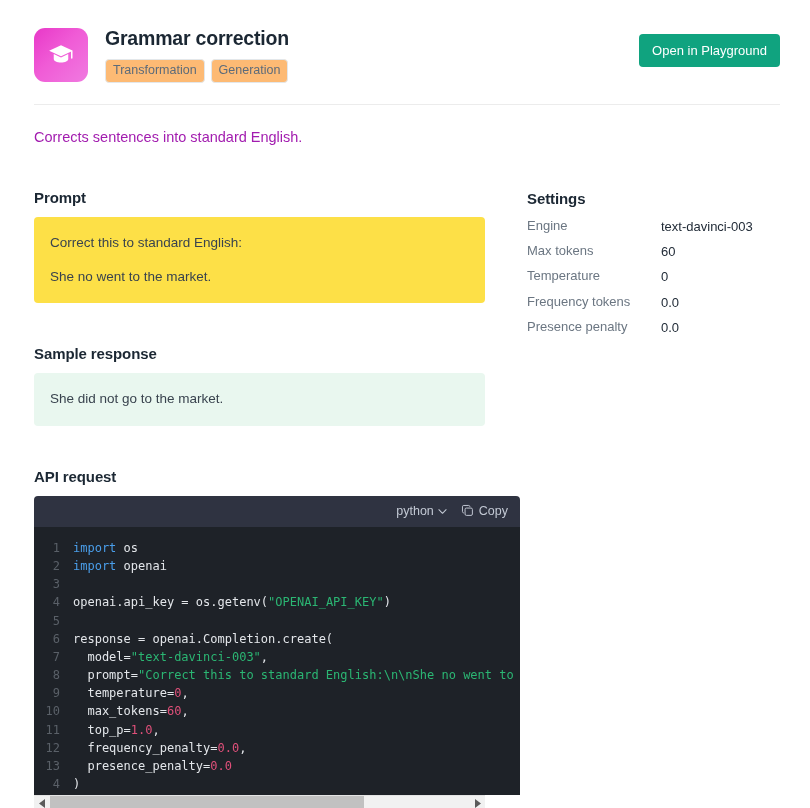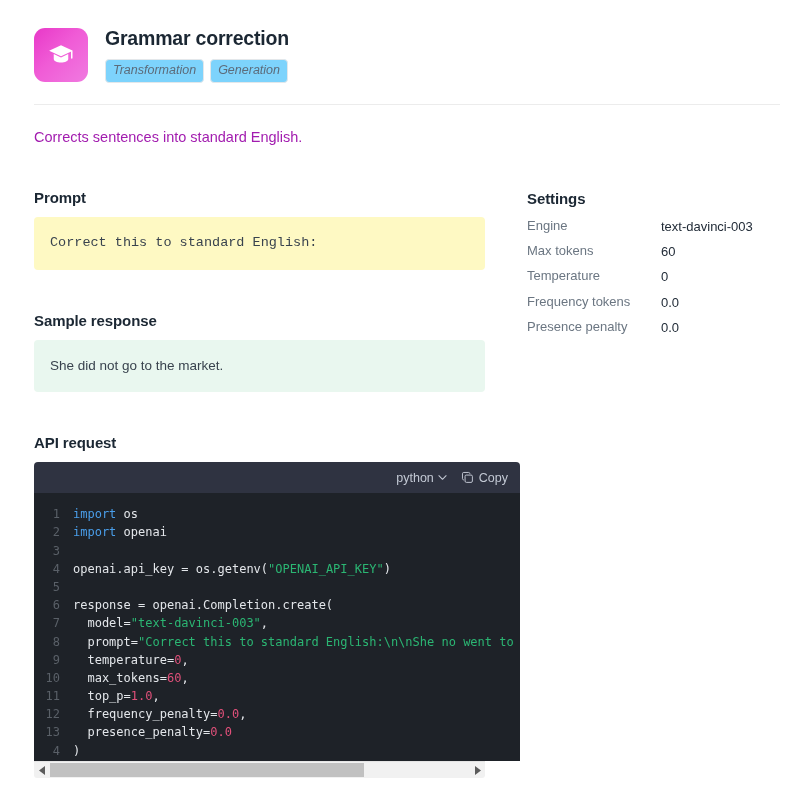--- a/index.html
+++ b/index.html
@@ -27,23 +27,22 @@
   .app-icon svg { display: block; }
   .title-block { margin-left: 17px; flex: 1 1 auto; padding-top: 1px; }
   .app-title {
     font-size: 19.5px; font-weight: bold; color: #1b2733;
     letter-spacing: -0.2px; line-height: 1.2; margin: 0 0 9px 0;
   }
   .tags { display: flex; gap: 6px; }
   .tag {
     font-size: 12.5px; color: #5c6b7a;
     border: 1px solid #e3e7ea; border-radius: 4px;
-    padding: 3px 7px 4px 7px; background: #7dd3fc; line-height: 1.15;
+    padding: 3px 7px 4px 7px; background: #fdba74; line-height: 1.15;
     white-space: nowrap;
-    font-style: italic;
   }
   .playground-btn {
     background: #10a37f; color: #ffffff;
     font-size: 13px; border: none; border-radius: 4px;
     padding: 9px 13px; cursor: pointer; white-space: nowrap;
     margin-top: 8px; font-family: inherit;
   }
 
   .divider {
     height: 1px; background: #ececec;
@@ -59,23 +58,22 @@
   .body-cols { display: flex; padding: 0 30px 0 34px; margin-top: 29px; }
   .col-left { width: 451px; flex: 0 0 451px; }
   .col-right { flex: 1 1 auto; padding-left: 42px; padding-top: 1px; }
 
   .section-title {
     font-size: 15px; font-weight: bold; color: #1b2733;
     margin: 13px 0 11px 0; letter-spacing: -0.1px;
   }
 
   .prompt-box {
-    background: #fef9c3; border-radius: 4px;
+    background: #fde047; border-radius: 4px;
     padding: 16px 16px 17px 16px;
-    font-family: Liberation Mono, monospace;
   }
   .prompt-line {
     font-size: 13.5px; color: #39434e; line-height: 1.45;
   }
   .prompt-line + .prompt-line { margin-top: 14px; }
 
   .response-box {
     background: #e9f7ef; border-radius: 4px;
     padding: 16px 16px 17px 16px;
   }
@@ -163,33 +161,35 @@
         <path d="M20.6 9.1v5.2" stroke="#ffffff" stroke-width="1.2" fill="none" stroke-linecap="round"></path>
       </svg>
     </div>
     <div class="title-block">
       <h1 class="app-title">Grammar correction</h1>
       <div class="tags">
         <span class="tag">Transformation</span>
         <span class="tag">Generation</span>
       </div>
     </div>
+    <button class="playground-btn">Open in Playground</button>
   </div>
 
   <div class="divider"></div>
 
   <div class="description">Corrects sentences into standard English.</div>
 
   <div class="body-cols">
 
     <div class="col-left">
 
       <h2 class="section-title">Prompt</h2>
       <div class="prompt-box">
         <div class="prompt-line">Correct this to standard English:</div>
+        <div class="prompt-line">She no went to the market.</div>
       </div>
 
       <div class="gap-lg"></div>
 
       <h2 class="section-title">Sample response</h2>
       <div class="response-box">
         <div class="response-line">She did not go to the market.</div>
       </div>
 
       <div class="gap-lg"></div>

